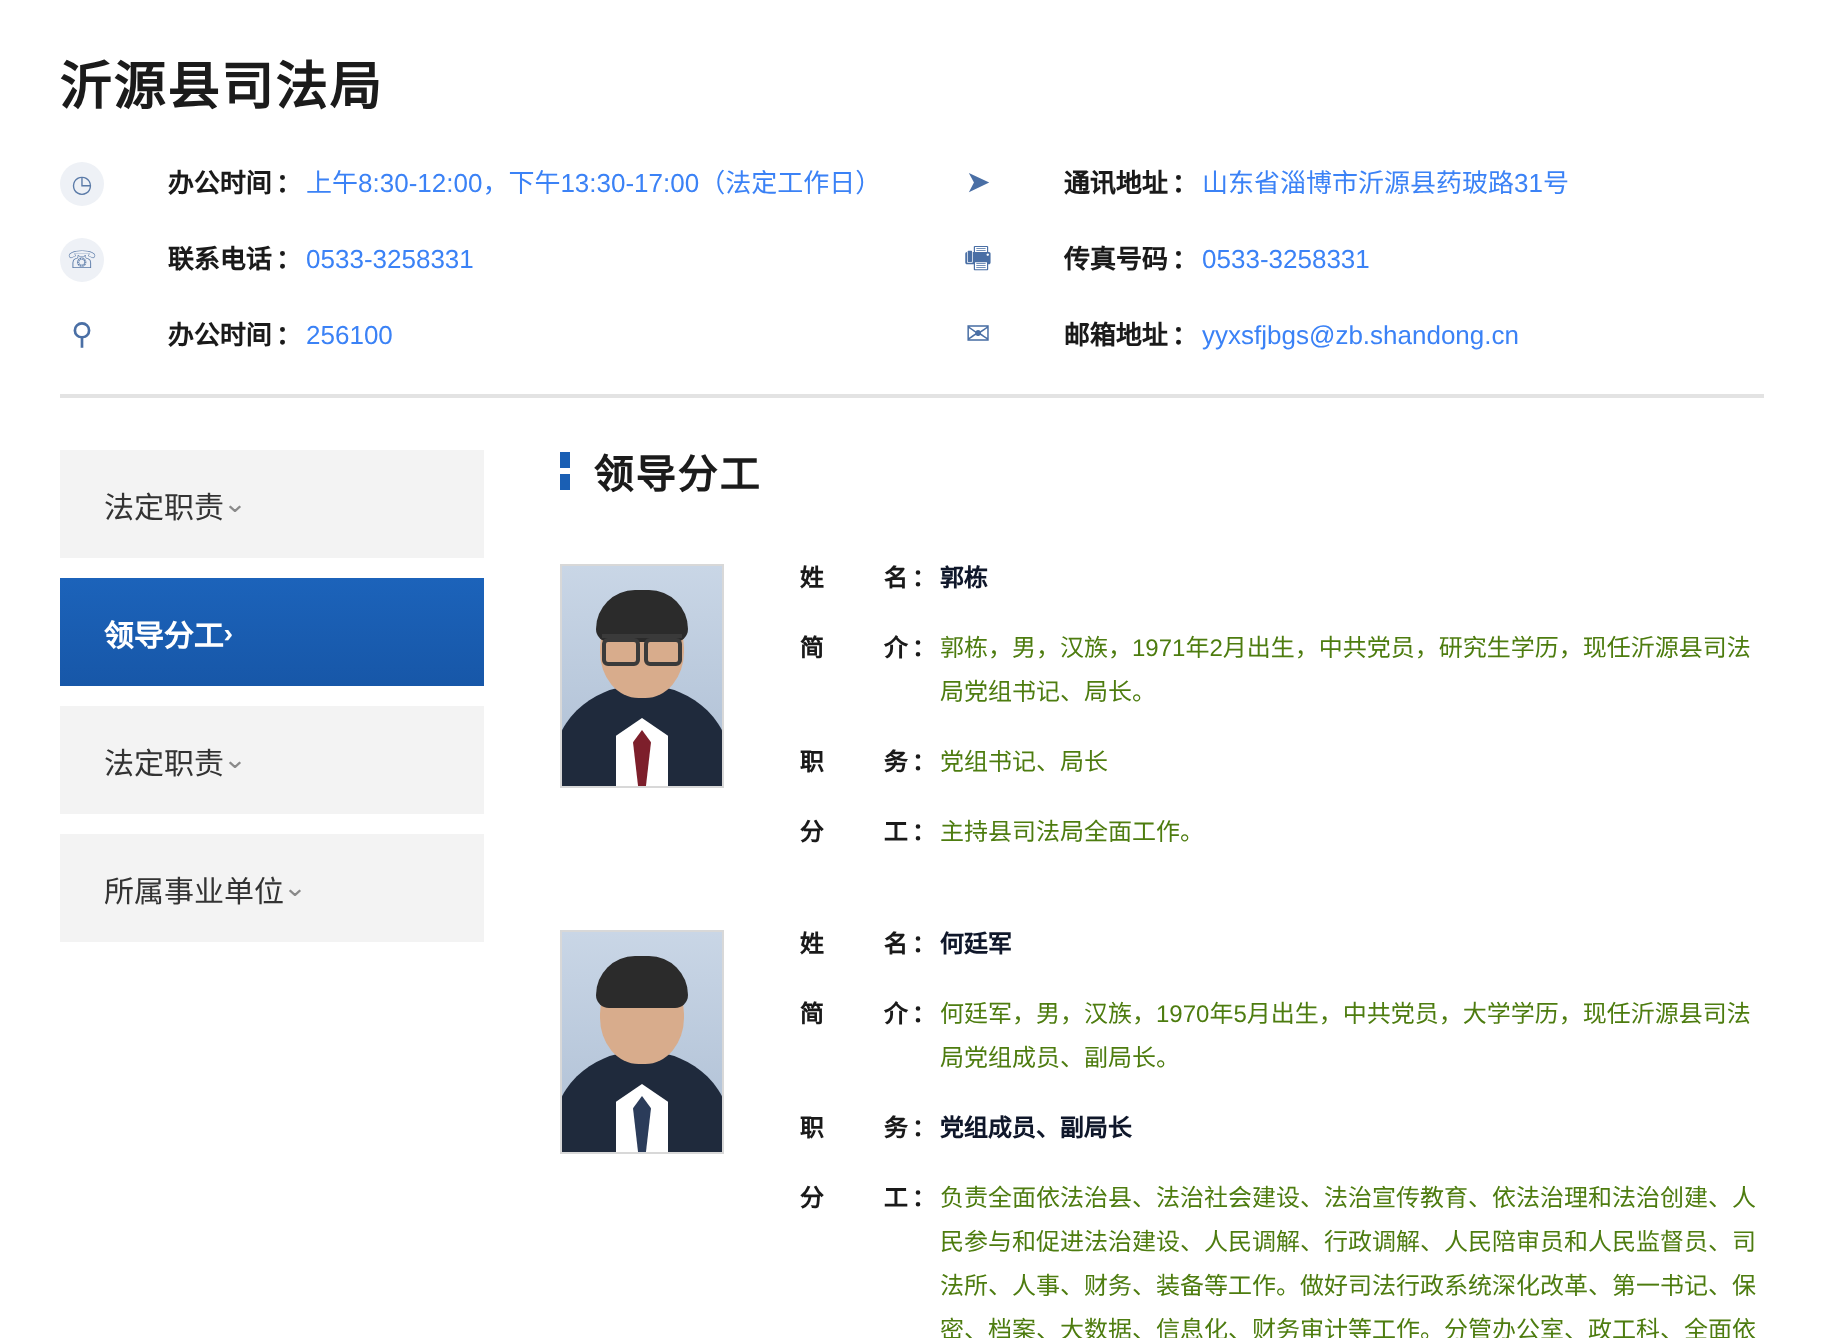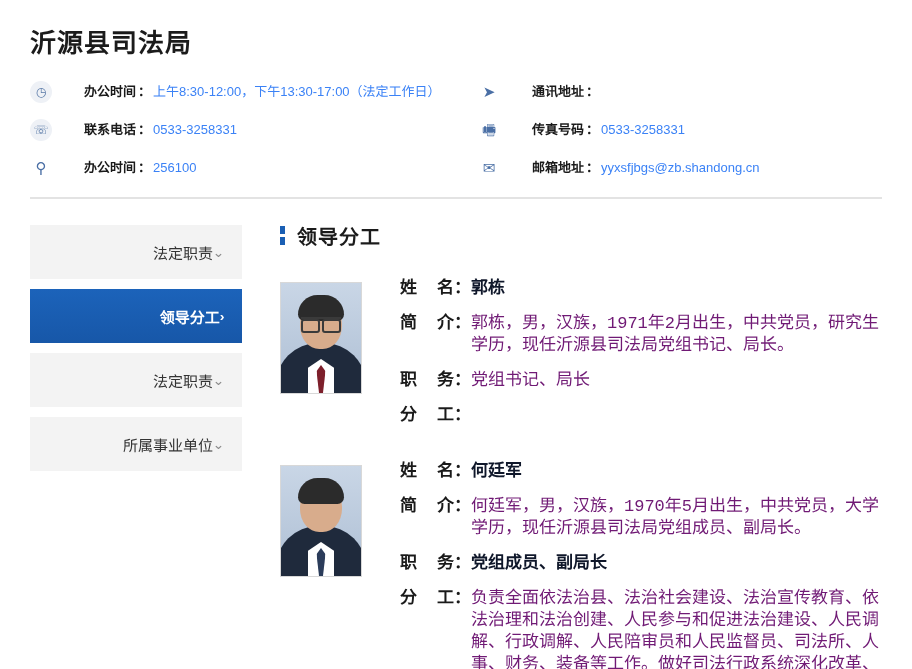--- a/index.html
+++ b/index.html
@@ -82,21 +82,21 @@
     width: 212px;
     flex: 0 0 212px;
     padding-top: 8px;
   }
   .nav-item {
     height: 54px;
     background: #f3f3f3;
     margin-bottom: 10px;
     display: flex;
     align-items: center;
-    justify-content: flex-end;
+    justify-content: flex-start;
     padding: 0 18px 0 22px;
     font-size: 15px;
     color: #333;
     cursor: pointer;
   }
   .nav-item.active {
     background: #1a5fb4;
     background: linear-gradient(180deg,#1c63ba 0%,#1757a8 100%);
     color: #fff;
     font-weight: bold;
@@ -216,42 +216,41 @@
     transform: translateX(-50%);
     background: #7d1f2b;
     clip-path: polygon(50% 0, 100% 22%, 72% 100%, 28% 100%, 0 22%);
   }
   .photo.p2 .tie { background: #2b3c5a; }
 
   .fields { flex: 1; min-width: 0; }
   .field {
     display: flex;
     margin-bottom: 13px;
-    font-size: 17px;
+    font-size: 12px;
     line-height: 22px;
-    font-family: Liberation Mono, monospace;
   }
   .field:last-child { margin-bottom: 0; }
   .f-label {
     width: 54px;
     flex: 0 0 54px;
     font-weight: bold;
     color: #1a1a1a;
     text-align: justify;
     text-align-last: justify;
   }
   .f-colon {
     flex: 0 0 16px;
     font-weight: bold;
     color: #1a1a1a;
     text-align: center;
   }
   .f-value {
     flex: 1;
-    color: #701a75;
+    color: #4d7c0f;
     min-width: 0;
   }
   .f-value.strong { font-weight: bold; color: #0f172a; }
 </style>
 </head>
 <body>
 
 <div class="page">
 
   <div class="header">
@@ -263,20 +262,21 @@
         <span class="info-icon">◷</span>
         <span class="info-label">办公时间</span>
         <span class="info-sep">：</span>
         <span class="info-value">上午8:30-12:00，下午13:30-17:00（法定工作日）</span>
       </div>
 
       <div class="info-item">
         <span class="info-icon plain">➤</span>
         <span class="info-label">通讯地址</span>
         <span class="info-sep">：</span>
+        <span class="info-value">山东省淄博市沂源县药玻路31号</span>
       </div>
 
       <div class="info-item">
         <span class="info-icon">☏</span>
         <span class="info-label">联系电话</span>
         <span class="info-sep">：</span>
         <span class="info-value">0533-3258331</span>
       </div>
 
       <div class="info-item">
@@ -361,20 +361,21 @@
             <span class="f-value">郭栋，男，汉族，1971年2月出生，中共党员，研究生学历，现任沂源县司法局党组书记、局长。</span>
           </div>
           <div class="field">
             <span class="f-label">职务</span>
             <span class="f-colon">：</span>
             <span class="f-value">党组书记、局长</span>
           </div>
           <div class="field">
             <span class="f-label">分工</span>
             <span class="f-colon">：</span>
+            <span class="f-value">主持县司法局全面工作。</span>
           </div>
         </div>
       </div>
 
       <div class="person">
         <div class="photo p2">
           <span class="bg"></span>
             <span class="body"></span>
             <span class="shirt"></span>
             <span class="tie"></span>

